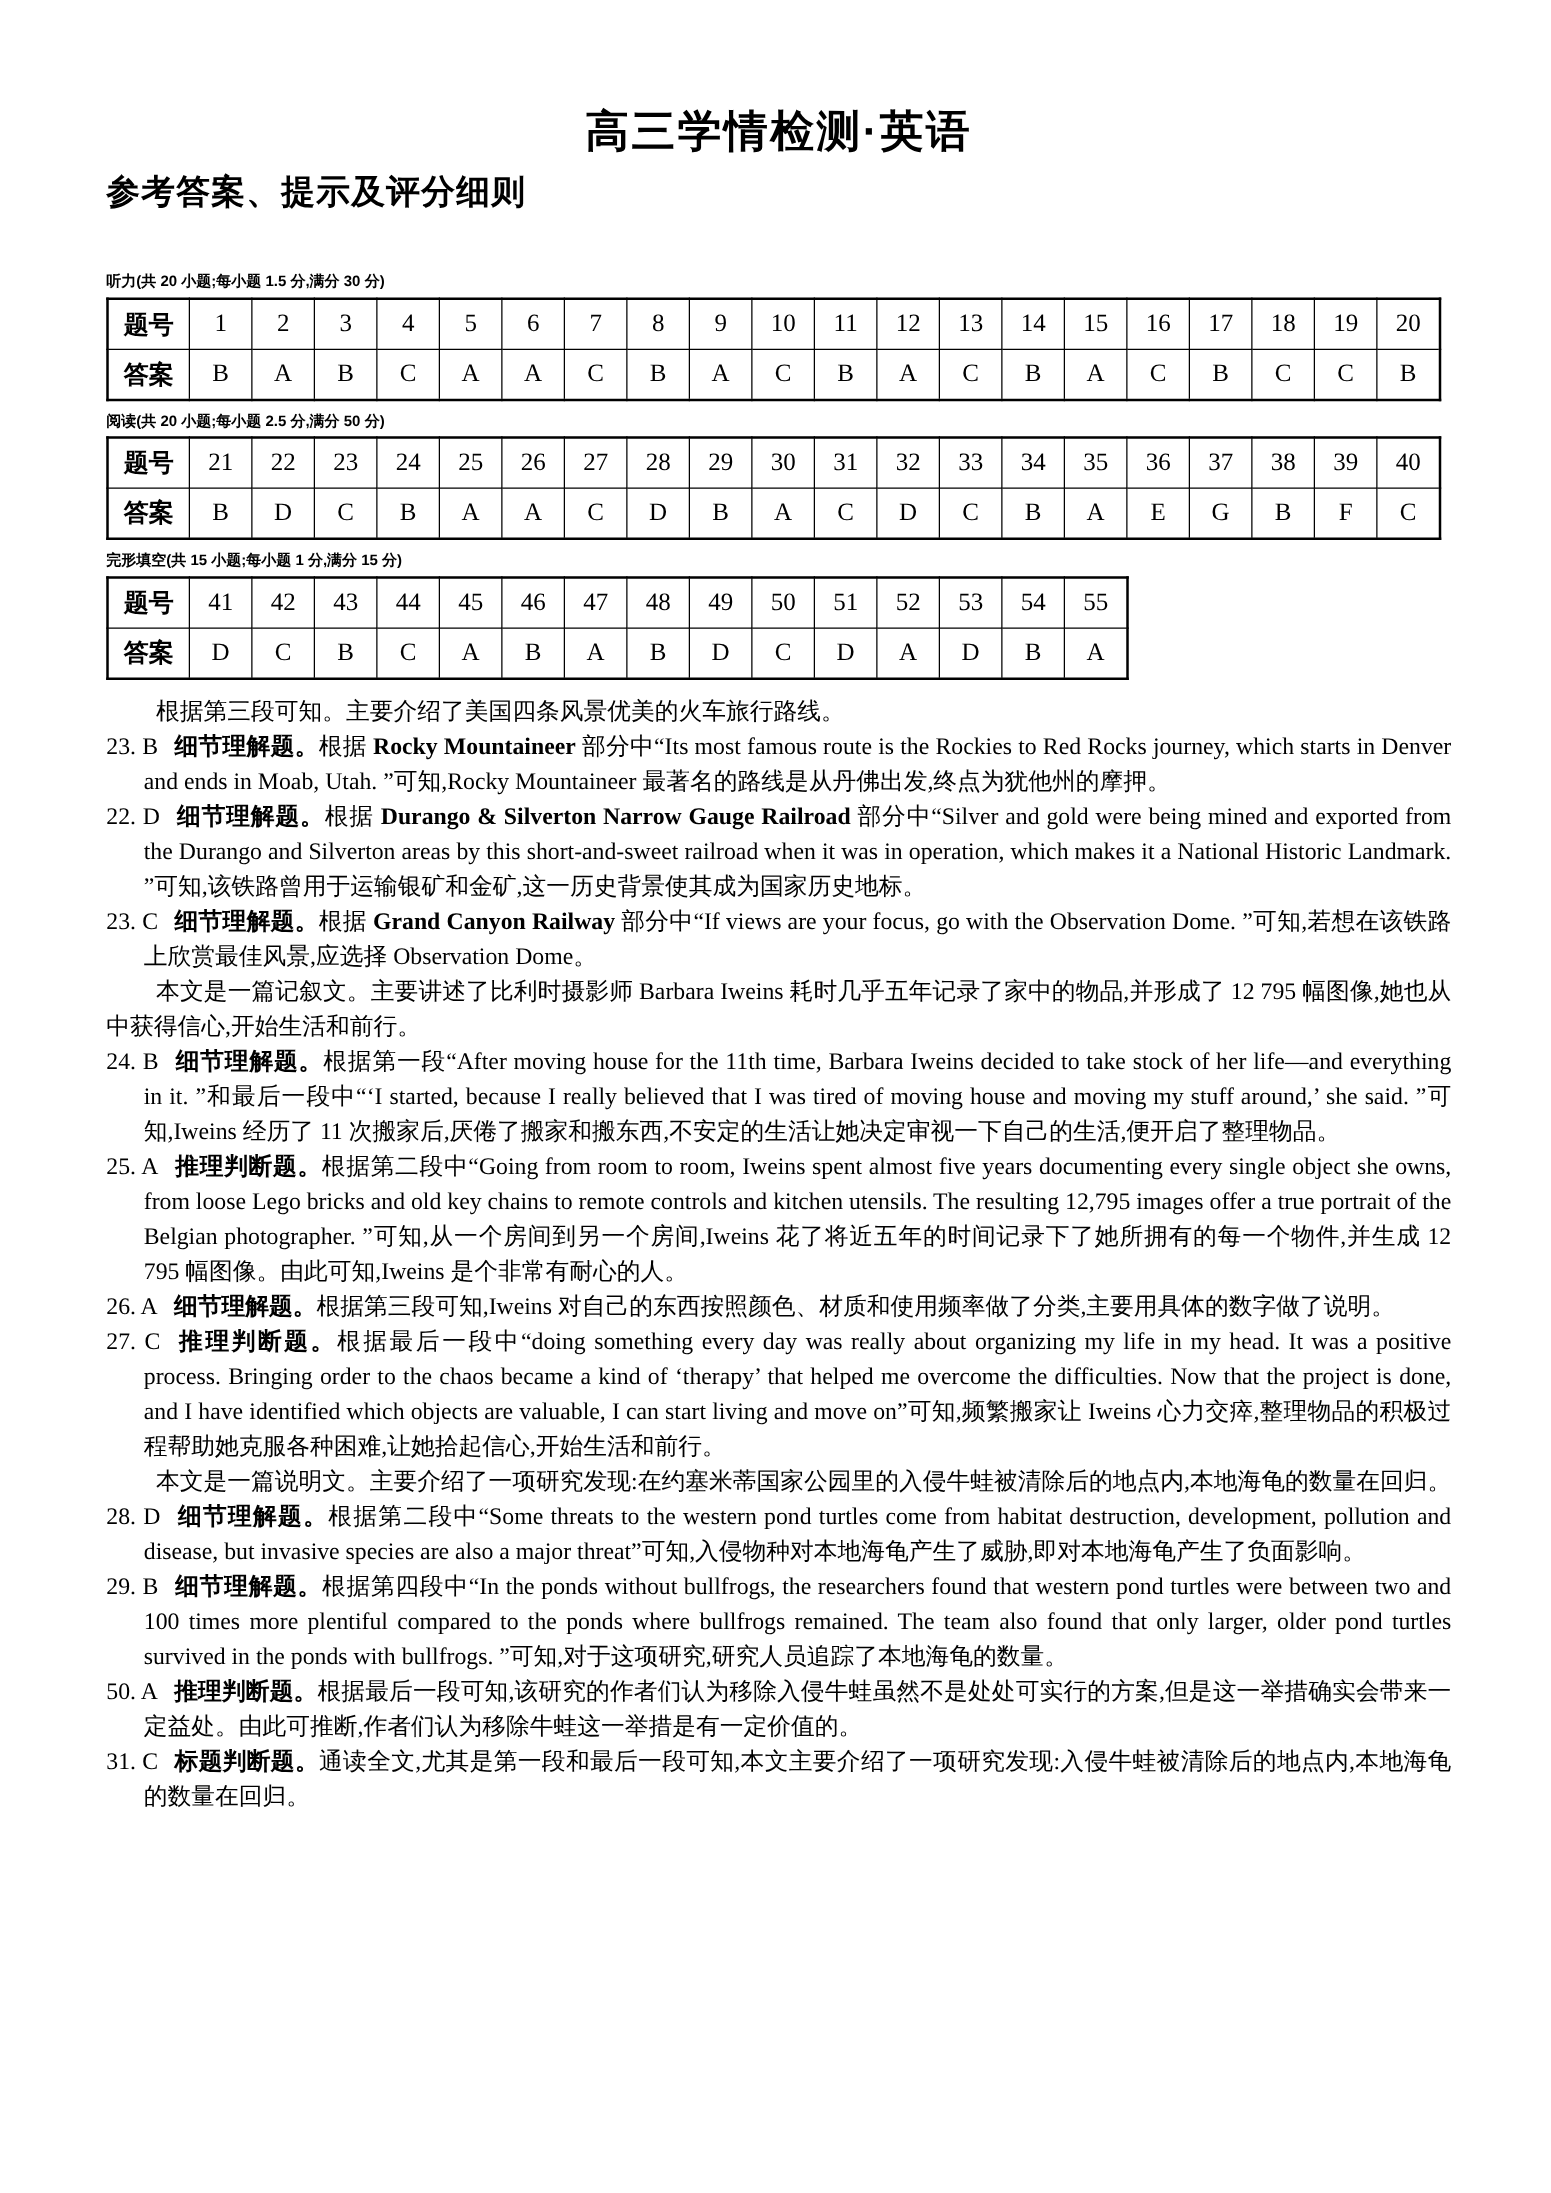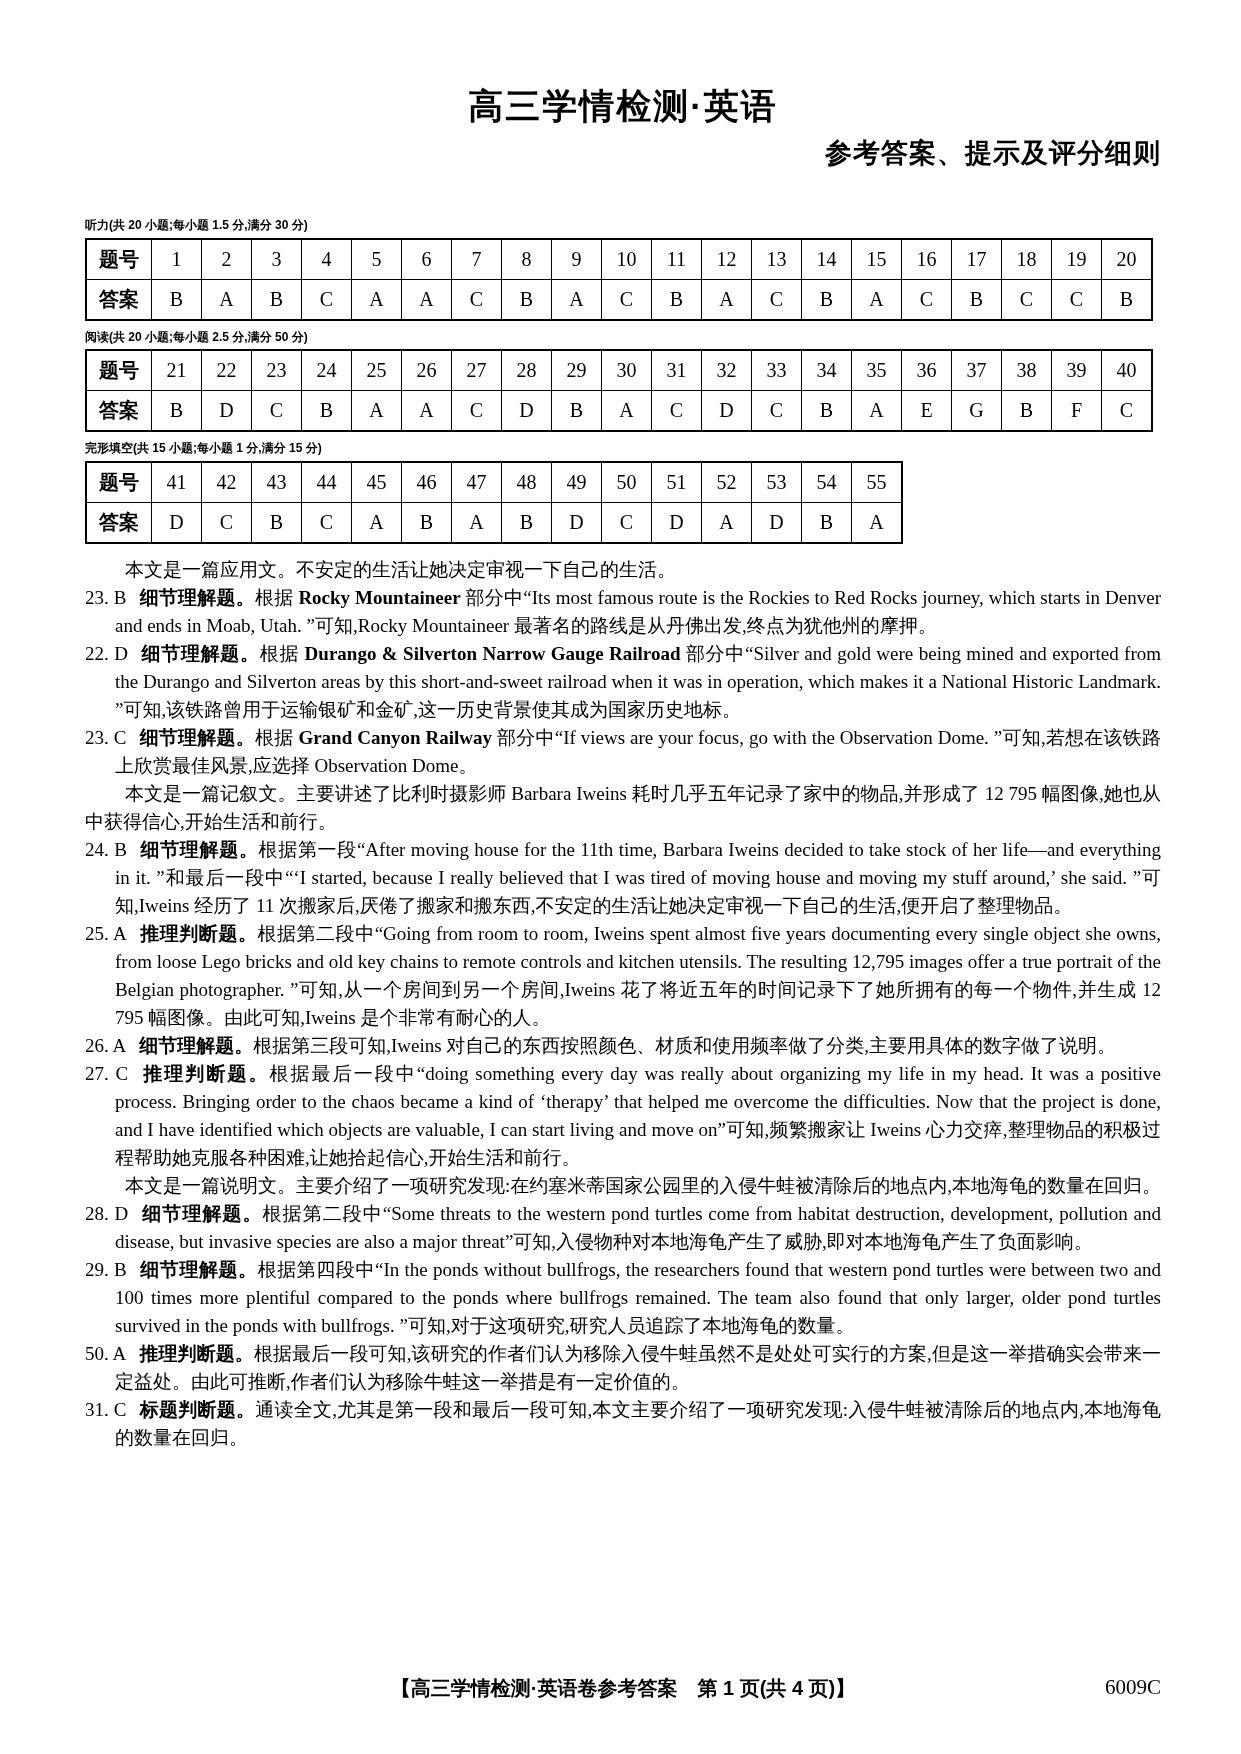--- a/index.html
+++ b/index.html
@@ -11,21 +11,21 @@
     background:#ffffff;color:#000;
     font-family:"Liberation Serif","DejaVu Serif",serif;
     overflow:hidden;
   }
   .exam-title{
     text-align:center;font-size:35px;line-height:1.05;font-weight:bold;
     font-family:"Liberation Sans","DejaVu Sans",sans-serif;
     letter-spacing:2px;margin:0;
   }
   .exam-subtitle{
-    text-align:right;font-size:27px;line-height:1.1;font-weight:bold;
+    text-align:left;font-size:27px;line-height:1.1;font-weight:bold;
     font-family:"Liberation Sans","DejaVu Sans",sans-serif;
     margin:14px 0 0 0;letter-spacing:1px;
   }
   .sections{margin-top:50px;}
   .section-heading{
     font-size:12px;font-weight:bold;line-height:1.2;
     font-family:"Liberation Sans","DejaVu Sans",sans-serif;
     margin:8px 0 5px 0;
   }
   table.answer-table{
@@ -221,33 +221,29 @@
               <td class="ans-cell">D</td>
               <td class="ans-cell">B</td>
               <td class="ans-cell">A</td>
             </tr>
           </tbody>
         </table>
       </div>
     </div>
 
   <div class="explanations">
-      <div class="exp-intro"><span>本文是一篇应用文。不安定的生活让她决定审视一下自己的生活。</span></div>
+      <div class="exp-intro"><span>根据第三段可知。主要介绍了美国四条风景优美的火车旅行路线。</span></div>
       <div class="exp-item"><span class="item-label">23. B</span><span class="b">细节理解题。</span><span>根据 </span><span class="b">Rocky Mountaineer</span><span> 部分中“Its most famous route is the Rockies to Red Rocks journey, which starts in Denver and ends in Moab, Utah. ”可知,Rocky Mountaineer 最著名的路线是从丹佛出发,终点为犹他州的摩押。</span></div>
       <div class="exp-item"><span class="item-label">22. D</span><span class="b">细节理解题。</span><span>根据 </span><span class="b">Durango &amp; Silverton Narrow Gauge Railroad</span><span> 部分中“Silver and gold were being mined and exported from the Durango and Silverton areas by this short-and-sweet railroad when it was in operation, which makes it a National Historic Landmark. ”可知,该铁路曾用于运输银矿和金矿,这一历史背景使其成为国家历史地标。</span></div>
       <div class="exp-item"><span class="item-label">23. C</span><span class="b">细节理解题。</span><span>根据 </span><span class="b">Grand Canyon Railway</span><span> 部分中“If views are your focus, go with the Observation Dome. ”可知,若想在该铁路上欣赏最佳风景,应选择 Observation Dome。</span></div>
       <div class="exp-intro"><span>本文是一篇记叙文。主要讲述了比利时摄影师 Barbara Iweins 耗时几乎五年记录了家中的物品,并形成了 12 795 幅图像,她也从中获得信心,开始生活和前行。</span></div>
       <div class="exp-item"><span class="item-label">24. B</span><span class="b">细节理解题。</span><span>根据第一段“After moving house for the 11th time, Barbara Iweins decided to take stock of her life—and everything in it. ”和最后一段中“‘I started, because I really believed that I was tired of moving house and moving my stuff around,’ she said. ”可知,Iweins 经历了 11 次搬家后,厌倦了搬家和搬东西,不安定的生活让她决定审视一下自己的生活,便开启了整理物品。</span></div>
       <div class="exp-item"><span class="item-label">25. A</span><span class="b">推理判断题。</span><span>根据第二段中“Going from room to room, Iweins spent almost five years documenting every single object she owns, from loose Lego bricks and old key chains to remote controls and kitchen utensils. The resulting 12,795 images offer a true portrait of the Belgian photographer. ”可知,从一个房间到另一个房间,Iweins 花了将近五年的时间记录下了她所拥有的每一个物件,并生成 12 795 幅图像。由此可知,Iweins 是个非常有耐心的人。</span></div>
       <div class="exp-item"><span class="item-label">26. A</span><span class="b">细节理解题。</span><span>根据第三段可知,Iweins 对自己的东西按照颜色、材质和使用频率做了分类,主要用具体的数字做了说明。</span></div>
       <div class="exp-item"><span class="item-label">27. C</span><span class="b">推理判断题。</span><span>根据最后一段中“doing something every day was really about organizing my life in my head. It was a positive process. Bringing order to the chaos became a kind of ‘therapy’ that helped me overcome the difficulties. Now that the project is done, and I have identified which objects are valuable, I can start living and move on”可知,频繁搬家让 Iweins 心力交瘁,整理物品的积极过程帮助她克服各种困难,让她拾起信心,开始生活和前行。</span></div>
       <div class="exp-intro"><span>本文是一篇说明文。主要介绍了一项研究发现:在约塞米蒂国家公园里的入侵牛蛙被清除后的地点内,本地海龟的数量在回归。</span></div>
       <div class="exp-item"><span class="item-label">28. D</span><span class="b">细节理解题。</span><span>根据第二段中“Some threats to the western pond turtles come from habitat destruction, development, pollution and disease, but invasive species are also a major threat”可知,入侵物种对本地海龟产生了威胁,即对本地海龟产生了负面影响。</span></div>
       <div class="exp-item"><span class="item-label">29. B</span><span class="b">细节理解题。</span><span>根据第四段中“In the ponds without bullfrogs, the researchers found that western pond turtles were between two and 100 times more plentiful compared to the ponds where bullfrogs remained. The team also found that only larger, older pond turtles survived in the ponds with bullfrogs. ”可知,对于这项研究,研究人员追踪了本地海龟的数量。</span></div>
       <div class="exp-item"><span class="item-label">50. A</span><span class="b">推理判断题。</span><span>根据最后一段可知,该研究的作者们认为移除入侵牛蛙虽然不是处处可实行的方案,但是这一举措确实会带来一定益处。由此可推断,作者们认为移除牛蛙这一举措是有一定价值的。</span></div>
       <div class="exp-item"><span class="item-label">31. C</span><span class="b">标题判断题。</span><span>通读全文,尤其是第一段和最后一段可知,本文主要介绍了一项研究发现:入侵牛蛙被清除后的地点内,本地海龟的数量在回归。</span></div>
     </div>
 
-  <div class="footer">
-    <span>【高三学情检测·英语卷参考答案　第 1 页(共 4 页)】</span>
-    <span class="footer-code">6009C</span>
-  </div>
 </div>
 
 </body></html>

